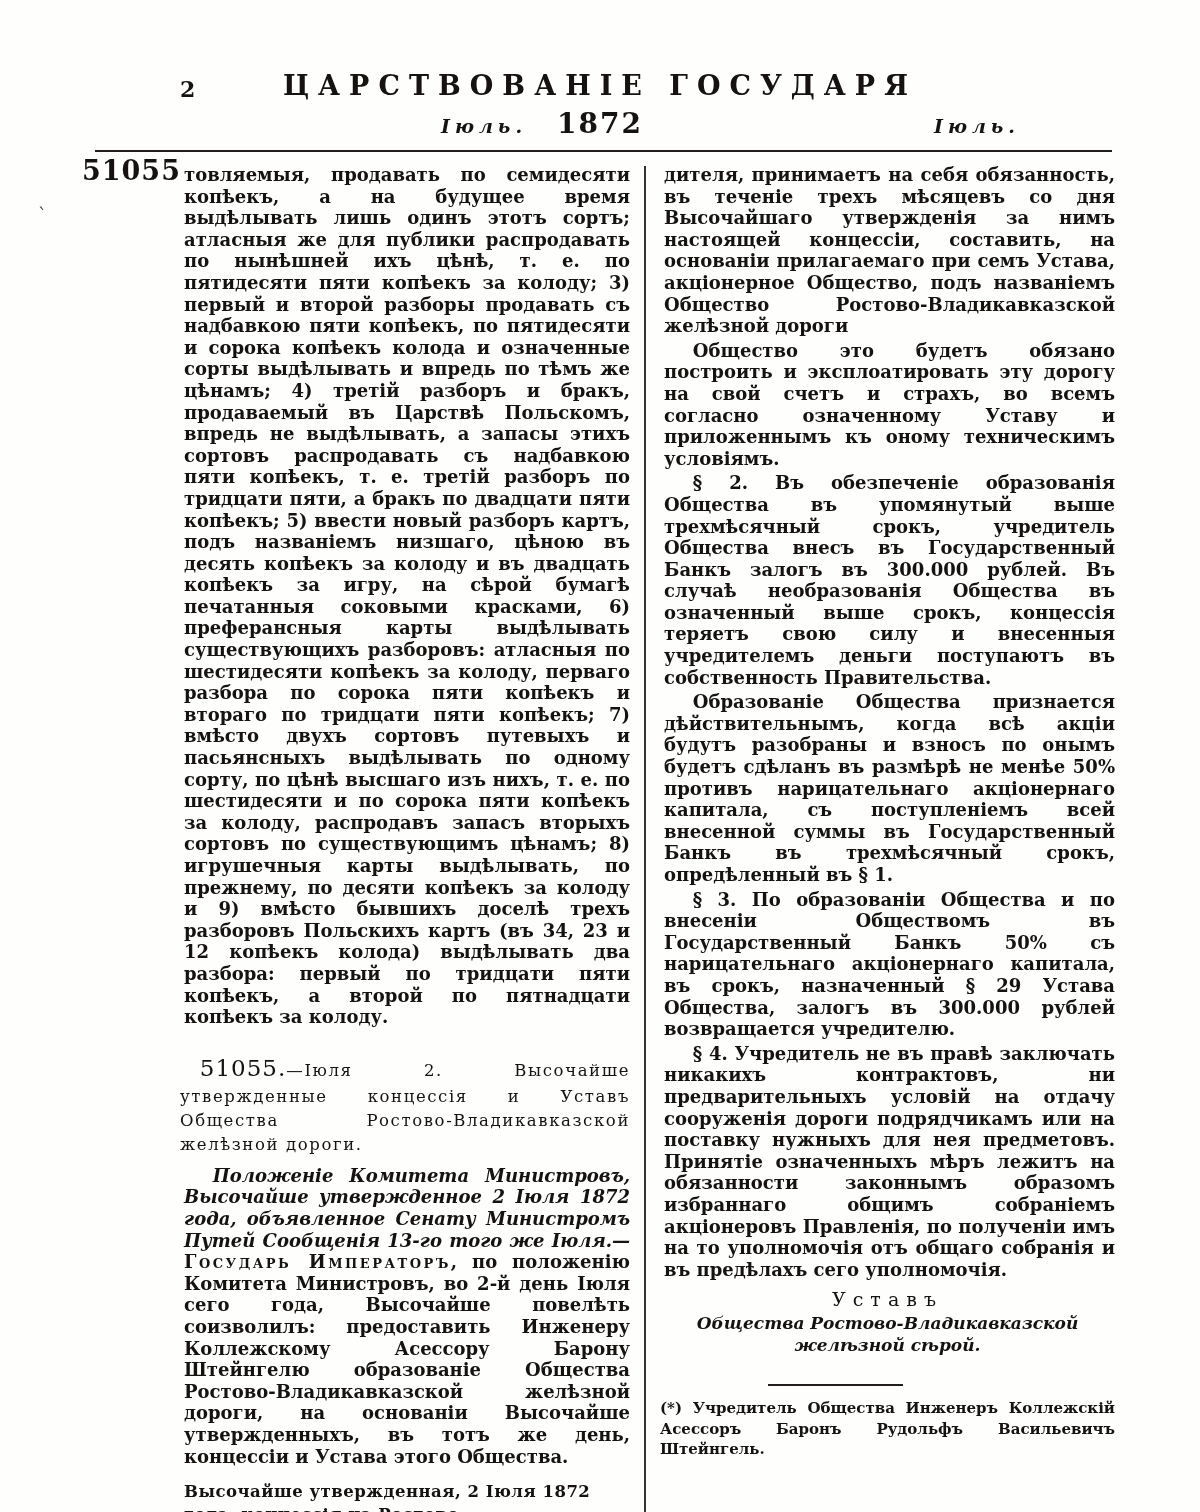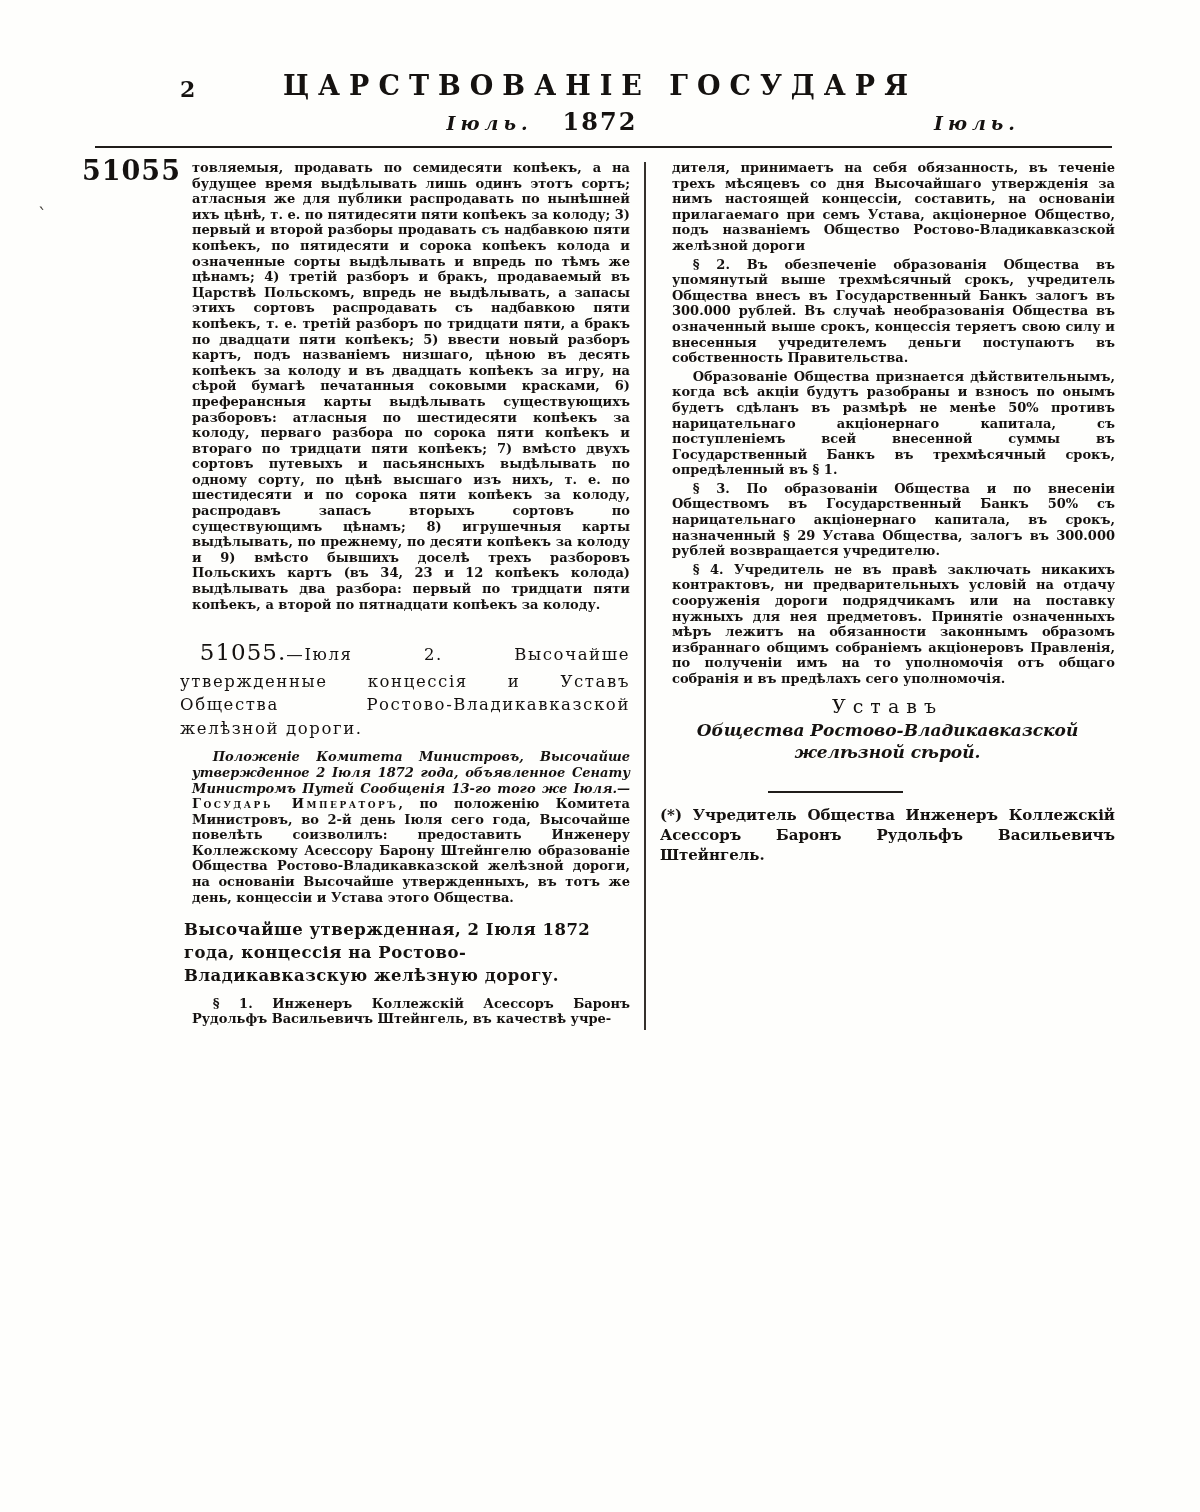--- a/index.html
+++ b/index.html
@@ -26,21 +26,21 @@
   .subhead{
     display:grid;grid-template-columns:1fr auto 1fr;
     align-items:baseline;
     margin:6px 180px 0 180px;
   }
   .month{
     text-align:right;
     font-style:italic;font-weight:bold;
     font-size:19px;letter-spacing:5px;
   }
-  .year{font-size:24px;font-weight:bold;letter-spacing:2px;padding:0 30px;}
+  .year{font-size:28px;font-weight:bold;letter-spacing:2px;padding:0 30px;}
   .head-rule{
     border:none;border-top:2px solid #201d1a;
     margin:10px 88px 0 95px;
   }
   
   .margin-number{
     position:absolute;left:82px;top:155px;
     font-size:27px;font-weight:bold;letter-spacing:1px;
   }
   .margin-tick{
@@ -55,22 +55,22 @@
   }
   .col{min-width:0;}
   .col.left{width:450px;}
   .col.rightc{width:455px;}
   .divider{
     width:2px;background:#35312c;
     margin:2px 14px 0 14px;
   }
   
   .body{
-    margin:0 0 3px 12px;
-    font-size:13px;line-height:1.2;
+    margin:0 0 3px 4px;
+    font-size:18px;line-height:1.2;
     font-weight:bold;
     text-align:justify;
     text-indent:1.6em;
   }
   .cont{text-indent:0;}
   .ital{font-style:italic;}
   .caps{font-variant:small-caps;letter-spacing:2.5px;}
   
   .act-heading{
     margin:24px 0 8px 0;
@@ -144,20 +144,21 @@
 
       <p class="centered-heading">Высочайше утвержденная, 2 Іюля 1872 года, концессія на Ростово-Владикавказскую желѣзную дорогу.</p>
 
       <p class="body">§ 1. Инженеръ Коллежскій Асессоръ Баронъ Рудольфъ Васильевичъ Штейнгель, въ качествѣ учре-</p>
     </section>
 
     <div class="divider"></div>
 
     <section class="col rightc">
       <p class="body cont">дителя, принимаетъ на себя обязанность, въ теченіе трехъ мѣсяцевъ со дня Высочайшаго утвержденія за нимъ настоящей концессіи, составить, на основаніи прилагаемаго при семъ Устава, акціонерное Общество, подъ названіемъ Общество Ростово-Владикавказской желѣзной дороги</p>
+      <p class="body">Общество это будетъ обязано построить и эксплоатировать эту дорогу на свой счетъ и страхъ, во всемъ согласно означенному Уставу и приложеннымъ къ оному техническимъ условіямъ.</p>
       <p class="body">§ 2. Въ обезпеченіе образованія Общества въ упомянутый выше трехмѣсячный срокъ, учредитель Общества внесъ въ Государственный Банкъ залогъ въ 300.000 рублей. Въ случаѣ необразованія Общества въ означенный выше срокъ, концессія теряетъ свою силу и внесенныя учредителемъ деньги поступаютъ въ собственность Правительства.</p>
       <p class="body">Образованіе Общества признается дѣйствительнымъ, когда всѣ акціи будутъ разобраны и взносъ по онымъ будетъ сдѣланъ въ размѣрѣ не менѣе 50% противъ нарицательнаго акціонернаго капитала, съ поступленіемъ всей внесенной суммы въ Государственный Банкъ въ трехмѣсячный срокъ, опредѣленный въ § 1.</p>
       <p class="body">§ 3. По образованіи Общества и по внесеніи Обществомъ въ Государственный Банкъ 50% съ нарицательнаго акціонернаго капитала, въ срокъ, назначенный § 29 Устава Общества, залогъ въ 300.000 рублей возвращается учредителю.</p>
       <p class="body">§ 4. Учредитель не въ правѣ заключать никакихъ контрактовъ, ни предварительныхъ условій на отдачу сооруженія дороги подрядчикамъ или на поставку нужныхъ для нея предметовъ. Принятіе означенныхъ мѣръ лежитъ на обязанности законнымъ образомъ избраннаго общимъ собраніемъ акціонеровъ Правленія, по полученіи имъ на то уполномочія отъ общаго собранія и въ предѣлахъ сего уполномочія.</p>
 
       <p class="section-heading">Уставъ</p>
       <p class="section-subheading">Общества Ростово-Владикавказской желѣзной сѣрой.</p>
 
 
       <hr class="footnote-rule">

